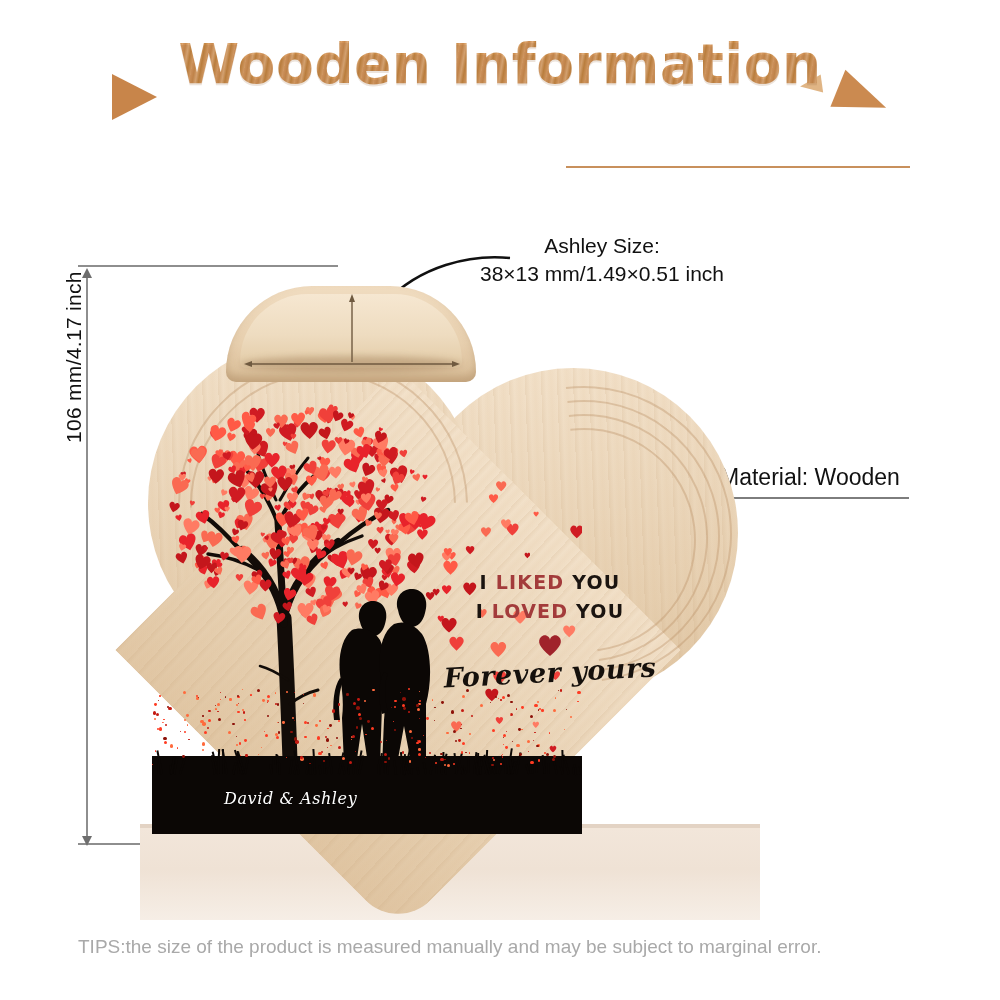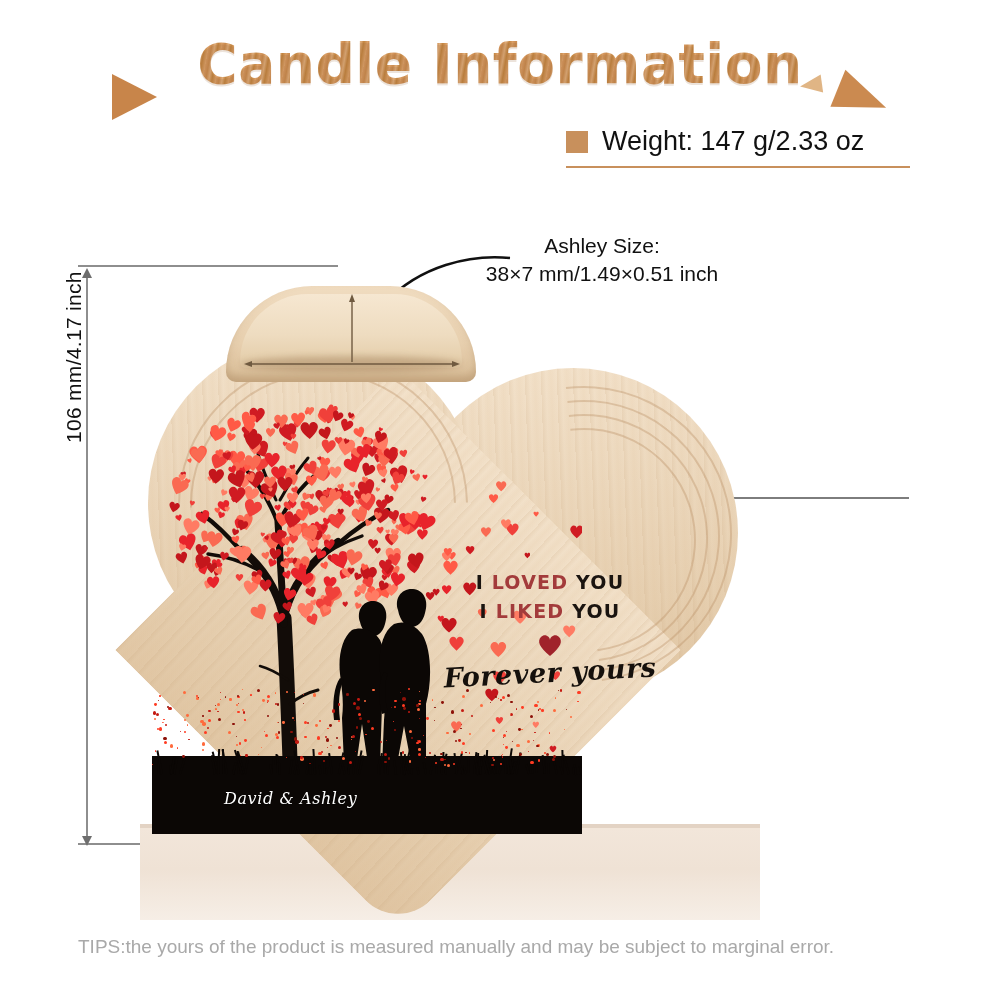--- a/index.html
+++ b/index.html
@@ -120,39 +120,36 @@
 </style>
 </head>
 <body>
 
 <div id="stage">
 
   <div class="title-wrap">
     <div class="tri tri-left"></div>
     <div class="tri tri-right-small"></div>
     <div class="tri tri-right-big"></div>
-    <div class="title-text">Candle Information</div>
+    <div class="title-text">Wooden Information</div>
   </div>
 
-  <div class="weight-row">
-    <div class="weight-bullet"></div>
-    <div class="weight-text">Weight: 147 g/2.33 oz</div>
-  </div>
   <div class="weight-underline"></div>
 
   <div class="candle-label">
     <div>Ashley Size:</div>
-    <div>38×7 mm/1.49×0.51 inch</div>
+    <div>38×13 mm/1.49×0.51 inch</div>
   </div>
   <svg class="candle-arrow" viewBox="0 0 160 70">
     <path d="M150 6 C110 2, 60 14, 26 50" fill="none" stroke="#111" stroke-width="2.6"></path>
     <path d="M18 58 L34 44 L32 56 L24 59 Z" fill="#111"></path>
   </svg>
 
   <div class="material-line"></div>
+  <div class="material-label">Material: Wooden</div>
 
   <div class="dim-ext" style="left:78px;top:265px;width:260px;height:2px;"></div>
   <div class="dim-ext" style="left:78px;top:843px;width:100px;height:2px;"></div>
   <svg style="position:absolute;left:80px;top:268px;width:14px;height:578px;">
     <line x1="7" y1="6" x2="7" y2="572" stroke="#8e8e8e" stroke-width="2"></line>
     <path d="M7 0 L12 10 L2 10 Z" fill="#6e6e6e"></path>
     <path d="M7 578 L12 568 L2 568 Z" fill="#6e6e6e"></path>
   </svg>
   <div class="vdim-label">106 mm/4.17 inch</div>
 
@@ -1694,26 +1691,26 @@
             <div class="speck" style="left:241.8px;top:341.8px;width:2.6px;height:2.6px;background:#ff3b22"></div>
             <div class="speck" style="left:89.5px;top:324.8px;width:1.6px;height:1.6px;background:#ff6a3c"></div>
             <div class="speck" style="left:242.1px;top:335.7px;width:2.6px;height:2.6px;background:#ff3b22"></div>
           </div>
         <div class="names">David &amp; Ashley</div>
       </div>
     </div>
 
     <div class="quote">
       <div class="qline">
-        <span>I </span><span class="qred">LOVED</span><span> YOU</span>
+        <span>I </span><span class="qred">LIKED</span><span> YOU</span>
       </div>
       <div class="qline">
-        <span>I </span><span class="qred">LIKED</span><span> YOU</span>
+        <span>I </span><span class="qred">LOVED</span><span> YOU</span>
       </div>
       <svg width="26" height="24" style="display:block;margin:6px auto 0;">
         <path d="M13 23 C2 14, 0 8, 4 4 C8 0, 13 4, 13 7 C13 4, 18 0, 22 4 C26 8, 24 14, 13 23 Z" fill="#a0232b"></path>
       </svg>
       <div class="script">Forever yours</div>
     </div>
   </div>
 
-  <div class="tips">TIPS:the yours of the product is measured manually and may be subject to marginal error.</div>
+  <div class="tips">TIPS:the size of the product is measured manually and may be subject to marginal error.</div>
 </div>
 
 </body></html>

